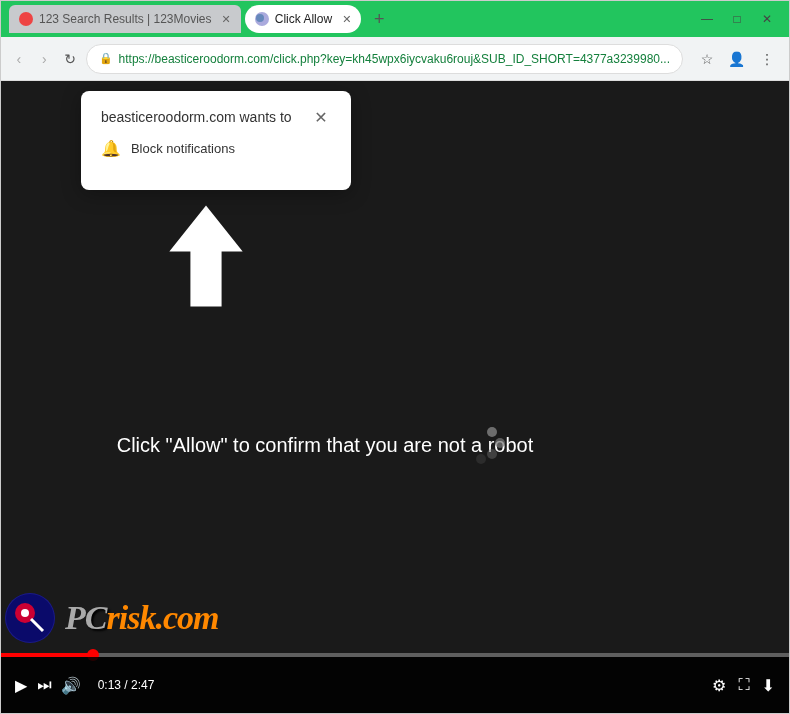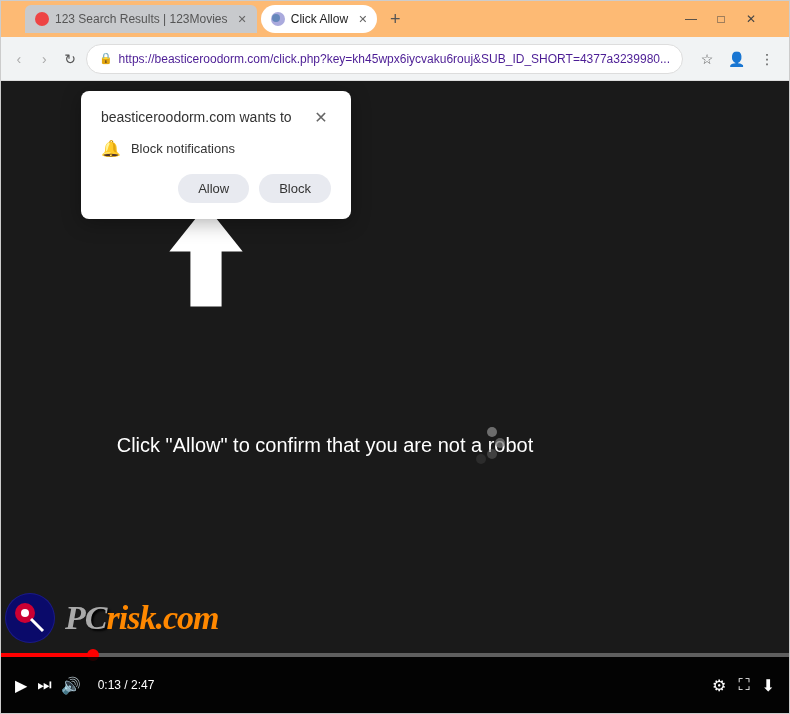--- a/index.html
+++ b/index.html
@@ -2,39 +2,39 @@
 <html><head>
   <meta charset="utf-8">
   <style>
     * { margin: 0; padding: 0; box-sizing: border-box; }
     body { width: 790px; height: 714px; overflow: hidden; font-family: 'Segoe UI', Arial, sans-serif; background: #fff; }
 
     
     .browser-window { width: 790px; height: 714px; display: flex; flex-direction: column; border: 1px solid #ccc; }
 
     
-    .title-bar { height: 36px; background: #fdba74; display: flex; align-items: center; padding: 0 24px; gap: 4px; }
+    .title-bar { height: 36px; background: #22c55e; display: flex; align-items: center; padding: 0 8px; gap: 4px; }
     .title-bar-tab { display: flex; align-items: center; height: 28px; padding: 0 10px; border-radius: 6px 6px 0 0; font-size: 12px; color: #444; gap: 6px; cursor: pointer; }
     .title-bar-tab.inactive { background: #c8cacd; color: #555; }
     .title-bar-tab.active { background: #fff; color: #222; border-radius: 14px; }
     .title-bar-tab .favicon { width: 14px; height: 14px; border-radius: 50%; display: inline-block; }
     .favicon-123 { background: #e44; }
     .favicon-allow { background: #aad; border-radius: 50%; display: flex; align-items: center; justify-content: center; }
     .tab-close { font-size: 11px; color: #666; margin-left: 4px; cursor: pointer; }
     .new-tab-btn { width: 28px; height: 28px; display: flex; align-items: center; justify-content: center; font-size: 18px; color: #555; cursor: pointer; border-radius: 50%; }
     .window-controls { margin-left: auto; display: flex; gap: 2px; }
     .win-btn { width: 28px; height: 20px; display: flex; align-items: center; justify-content: center; font-size: 12px; color: #444; cursor: pointer; }
 
     
     .address-bar { height: 44px; background: #f1f3f4; display: flex; align-items: center; padding: 0 8px; gap: 6px; border-bottom: 1px solid #ddd; }
     .nav-btn { width: 28px; height: 28px; display: flex; align-items: center; justify-content: center; color: #555; font-size: 14px; cursor: pointer; border-radius: 50%; }
     .nav-btn.disabled { color: #aaa; cursor: default; }
     .url-bar { flex: 1; height: 30px; background: #fff; border: 1px solid #ddd; border-radius: 15px; display: flex; align-items: center; padding: 0 12px; font-size: 12px; color: #333; gap: 6px; }
     .url-bar .security-icon { color: #777; font-size: 11px; }
-    .url-text { flex: 1; overflow: hidden; white-space: nowrap; text-overflow: ellipsis; font-size: 12px; color: #4c1d95; }
+    .url-text { flex: 1; overflow: hidden; white-space: nowrap; text-overflow: ellipsis; font-size: 12px; color: #15803d; }
     .toolbar-actions { display: flex; gap: 2px; margin-left: 4px; }
     .toolbar-btn { width: 28px; height: 28px; display: flex; align-items: center; justify-content: center; color: #555; font-size: 14px; cursor: pointer; border-radius: 50%; }
 
     
     .page-content { flex: 1; background: #1a1a1a; position: relative; overflow: hidden; display: flex; flex-direction: column; }
 
     
     .notification-popup { position: absolute; top: 10px; left: 80px; background: #fff; border-radius: 8px; box-shadow: 0 4px 20px rgba(0,0,0,0.3); padding: 16px 20px; width: 270px; z-index: 100; }
     .popup-header { display: flex; justify-content: space-between; align-items: center; margin-bottom: 12px; }
     .popup-title { font-size: 14px; color: #333; font-weight: 500; }
@@ -118,24 +118,20 @@
 
     <div class="notification-popup">
       <div class="popup-header">
         <span class="popup-title">beasticeroodorm.com wants to</span>
         <div class="popup-close">✕</div>
       </div>
       <div class="popup-notification-row">
         <span class="bell-icon">🔔</span>
         <span class="notification-label">Block notifications</span>
       </div>
-      <div class="popup-buttons">
-        <button class="popup-btn popup-btn-allow">Allow</button>
-        <button class="popup-btn popup-btn-block">Block</button>
-      </div>
     </div>
 
     <div class="arrow-container">
       <svg class="arrow-svg" viewBox="0 0 90 120" xmlns="http://www.w3.org/2000/svg">
         <polygon points="45,5 85,55 62,55 62,115 28,115 28,55 5,55" fill="white"></polygon>
       </svg>
     </div>
 
     <div class="main-text">Click "Allow" to confirm that you are not a robot</div>
 

